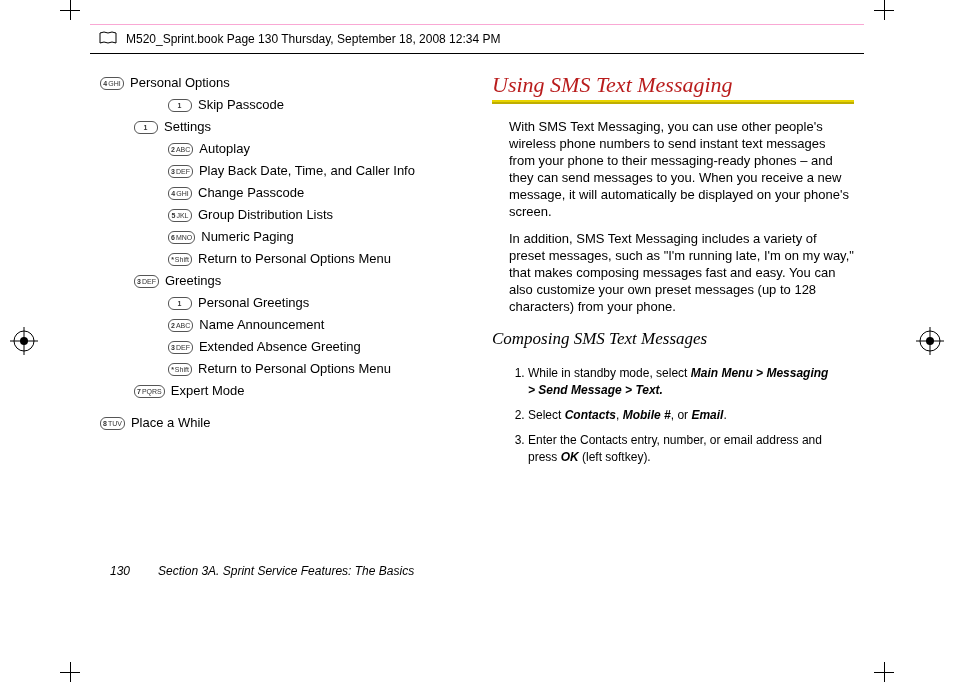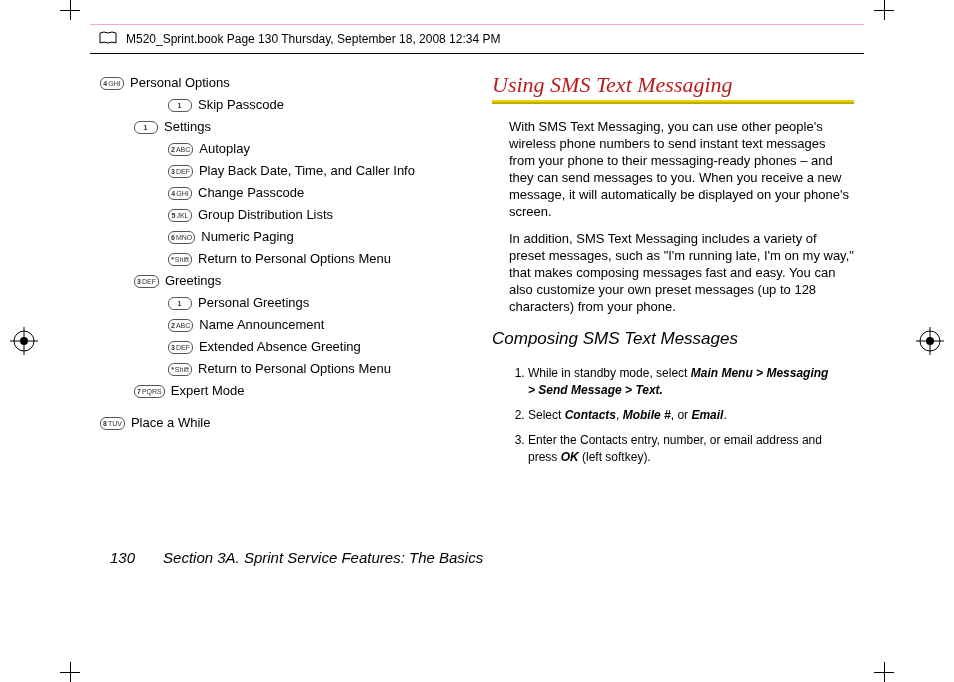--- a/index.html
+++ b/index.html
@@ -29,27 +29,27 @@
   .item{display:flex;align-items:center;gap:6px;white-space:nowrap}
   .ind1{padding-left:0}
   .ind2{padding-left:34px}
   .ind3{padding-left:68px}
   
   .key{display:inline-flex;align-items:center;justify-content:center;border:1px solid #555;border-radius:6px;min-width:24px;height:13px;font-size:7px;line-height:1;background:#fff;color:#333;padding:0 2px;box-sizing:border-box}
   .key .num{font-weight:bold;margin-right:1px}
   
   .h2{font-style:italic;font-size:22px;font-family:Georgia,'Times New Roman',serif;color:#b91c1c;margin:0 0 2px 0;font-weight:normal}
   .h2-underline{height:4px;background:linear-gradient(to bottom,#e8d400 0,#e8d400 50%,#bfae00 50%,#bfae00 100%);margin-bottom:14px}
-  .h3{font-style:italic;font-size:17px;font-family:Liberation Sans, sans-serif;margin:14px 0 8px 0;font-weight:normal}
+  .h3{font-style:italic;font-size:17px;font-family:Liberation Serif, serif;margin:14px 0 8px 0;font-weight:normal}
   .para{font-size:13px;line-height:17px;margin:0 0 10px 17px}
   .ol{margin:16px;padding-left:20px;font-size:12px;line-height:17px}
   .ol li{margin-bottom:8px}
   .bi{font-weight:bold;font-style:italic}
   
-  .footer{position:absolute;bottom:116px;left:110px;font-size:15px;display:flex;align-items:center;gap:28px}
+  .footer{position:absolute;bottom:104px;left:110px;font-size:12px;display:flex;align-items:center;gap:28px}
   .footer .pg{font-style:italic}
   .footer .sec{font-style:italic}
 </style>
 </head>
 <body>
 
 <div class="page">
 
   <div class="cropmark cm-tl">
       <div class="cross-h"></div>

